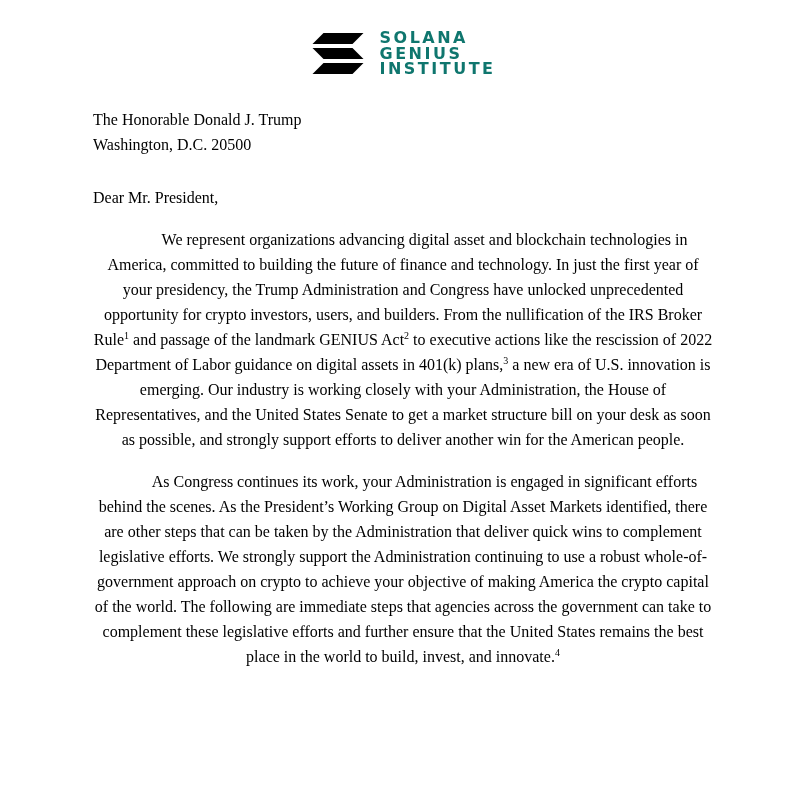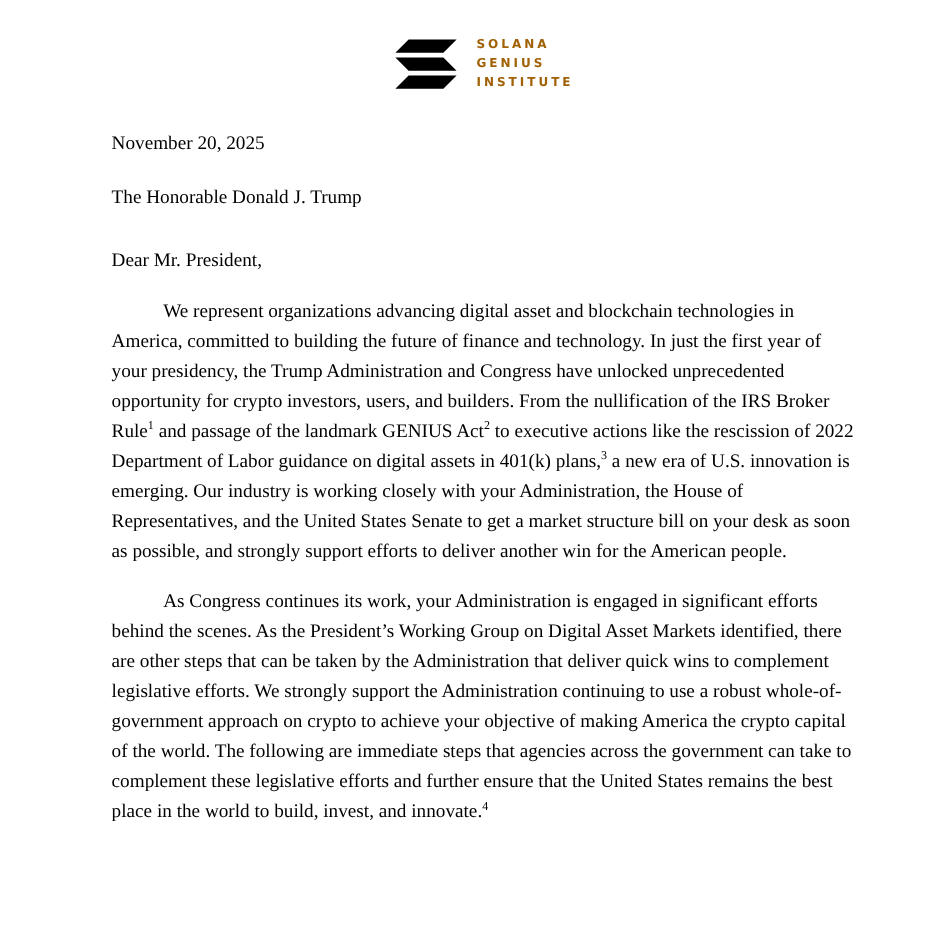--- a/index.html
+++ b/index.html
@@ -46,35 +46,35 @@
     width: 40px;
     height: 11px;
     background: #000000;
     margin: 0 auto;
   }
   .logo-bar.skew-a { transform: skewX(-45deg); }
   .logo-bar.skew-b { transform: skewX(45deg); }
   .logo-text {
     font-family: "DejaVu Sans", "Liberation Sans", sans-serif;
     font-weight: 800;
-    font-size: 10px;
+    font-size: 16px;
     line-height: 15.5px;
     letter-spacing: 2.5px;
-    color: #a16207;
+    color: #0f766e;
     transform: scaleY(1.02);
   }
   
   .date-line { margin: 0; }
   .recipient { margin-top: 20px; }
   .recipient div { margin: 0; }
   .salutation { margin-top: 28px; }
   .body-block p.para {
     margin: 17px 0 0 0;
     text-indent: 43px;
-    text-align: left;
+    text-align: center;
   }
   sup.fn {
     font-size: 10px;
     line-height: 0;
     vertical-align: super;
   }
 </style>
 </head>
 <body>
 
@@ -88,24 +88,24 @@
         <div class="logo-bar skew-a"></div>
       </div>
       <div class="logo-text">
         <div>SOLANA</div>
         <div>GENIUS</div>
         <div>INSTITUTE</div>
       </div>
     </div>
   </div>
 
-  <div class="date-line">November 20, 2025</div>
 
   <div class="recipient">
     <div>The Honorable Donald J. Trump</div>
+    <div>Washington, D.C. 20500</div>
   </div>
 
   <div class="salutation">Dear Mr. President,</div>
 
   <div class="body-block">
       <p class="para"><span>We represent organizations advancing digital asset and blockchain technologies in America, committed to building the future of finance and technology. In just the first year of your presidency, the Trump Administration and Congress have unlocked unprecedented opportunity for crypto investors, users, and builders. From the nullification of the IRS Broker Rule</span><sup class="fn">1</sup><span> and passage of the landmark GENIUS Act</span><sup class="fn">2</sup><span> to executive actions like the rescission of 2022 Department of Labor guidance on digital assets in 401(k) plans,</span><sup class="fn">3</sup><span> a new era of U.S. innovation is emerging. Our industry is working closely with your Administration, the House of Representatives, and the United States Senate to get a market structure bill on your desk as soon as possible, and strongly support efforts to deliver another win for the American people.</span></p>
       <p class="para"><span>As Congress continues its work, your Administration is engaged in significant efforts behind the scenes. As the President’s Working Group on Digital Asset Markets identified, there are other steps that can be taken by the Administration that deliver quick wins to complement legislative efforts. We strongly support the Administration continuing to use a robust whole-of-government approach on crypto to achieve your objective of making America the crypto capital of the world. The following are immediate steps that agencies across the government can take to complement these legislative efforts and further ensure that the United States remains the best place in the world to build, invest, and innovate.</span><sup class="fn">4</sup></p>
     </div>
 
 </div>

